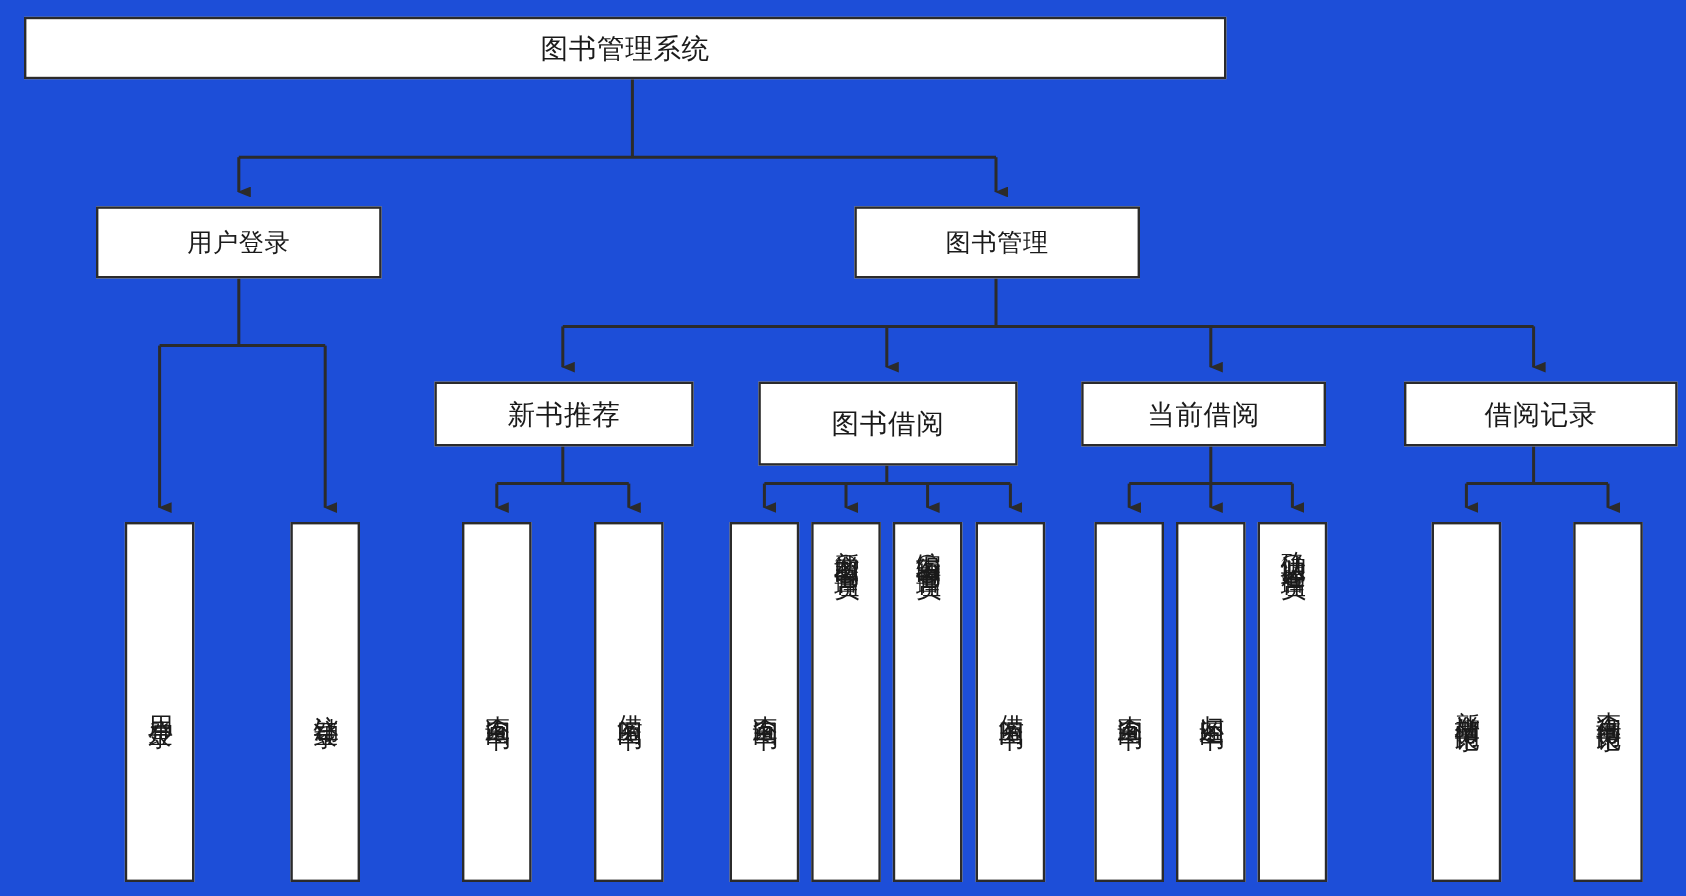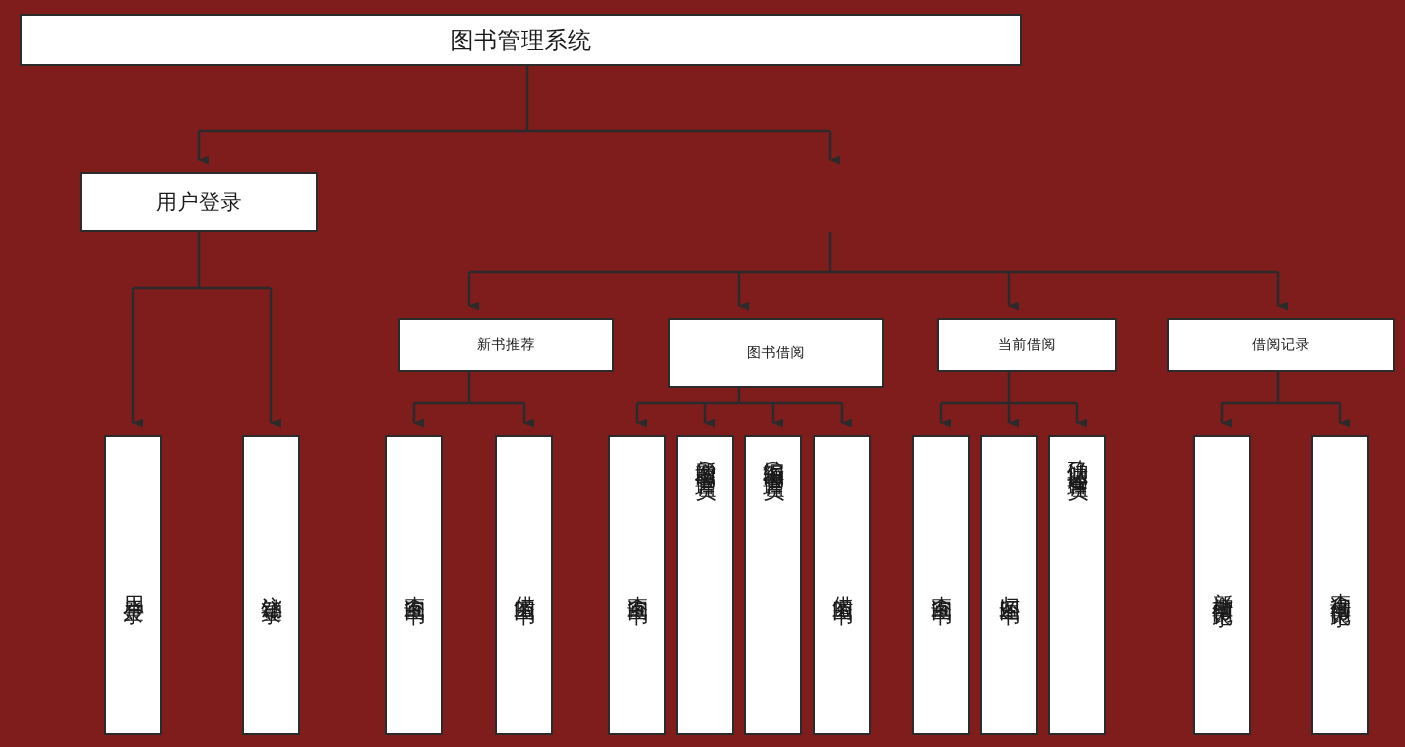--- a/index.html
+++ b/index.html
@@ -4,21 +4,21 @@
 <style>
   html, body {
     margin: 0;
     padding: 0;
     background: #ffffff;
   }
   #canvas {
     position: relative;
     width: 1405px;
     height: 747px;
-    background: #7f1d1d;
+    background: #1d4ed8;
     font-family: "DejaVu Sans", "Liberation Sans", sans-serif;
     overflow: hidden;
   }
   #connectors {
     position: absolute;
     left: 0;
     top: 0;
     width: 1405px;
     height: 747px;
     pointer-events: none;
@@ -37,21 +37,21 @@
   .node-label {
     display: block;
     white-space: nowrap;
     letter-spacing: 0.5px;
   }
   
   .lvl-root { font-size: 23px; }
   
   .lvl-1 { font-size: 21px; }
   
-  .lvl-2 { font-size: 14px; margin-left: 36px; }
+  .lvl-2 { font-size: 23px; }
   
   .leaf {
     align-items: flex-start;
     justify-content: center;
     padding-top: 6px;
   }
   .leaf .node-label {
     writing-mode: vertical-rl;
     text-orientation: upright;
     font-size: 21px;
@@ -130,31 +130,34 @@
     </g>
   </svg>
 
   <div class="node lvl-root" style="left:20px; top:14px; width:1002px; height:52px;">
     <span class="node-label">图书管理系统</span>
   </div>
 
   <div class="node lvl-1" style="left:80px; top:172px; width:238px; height:60px;">
     <span class="node-label">用户登录</span>
   </div>
+  <div class="node lvl-1" style="left:712px; top:172px; width:238px; height:60px;">
+    <span class="node-label">图书管理</span>
+  </div>
 
   <div class="node lvl-2" style="left:362px; top:318px; width:216px; height:54px;">
     <span class="node-label">新书推荐</span>
   </div>
   <div class="node lvl-2" style="left:632px; top:318px; width:216px; height:70px;">
     <span class="node-label">图书借阅</span>
   </div>
-  <div class="node lvl-2" style="left:901px; top:318px; width:180px; height:54px;">
+  <div class="node lvl-2" style="left:901px; top:318px; width:204px; height:54px;">
     <span class="node-label">当前借阅</span>
   </div>
-  <div class="node lvl-2" style="left:1131px; top:318px; width:228px; height:54px;">
+  <div class="node lvl-2" style="left:1170px; top:318px; width:228px; height:54px;">
     <span class="node-label">借阅记录</span>
   </div>
 
   <div class="node leaf center-text" style="left:104px; top:435px; width:58px; height:300px;">
     <span class="node-label">用户登录</span>
   </div>
   <div class="node leaf center-text" style="left:242px; top:435px; width:58px; height:300px;">
     <span class="node-label">注销登录</span>
   </div>
 

